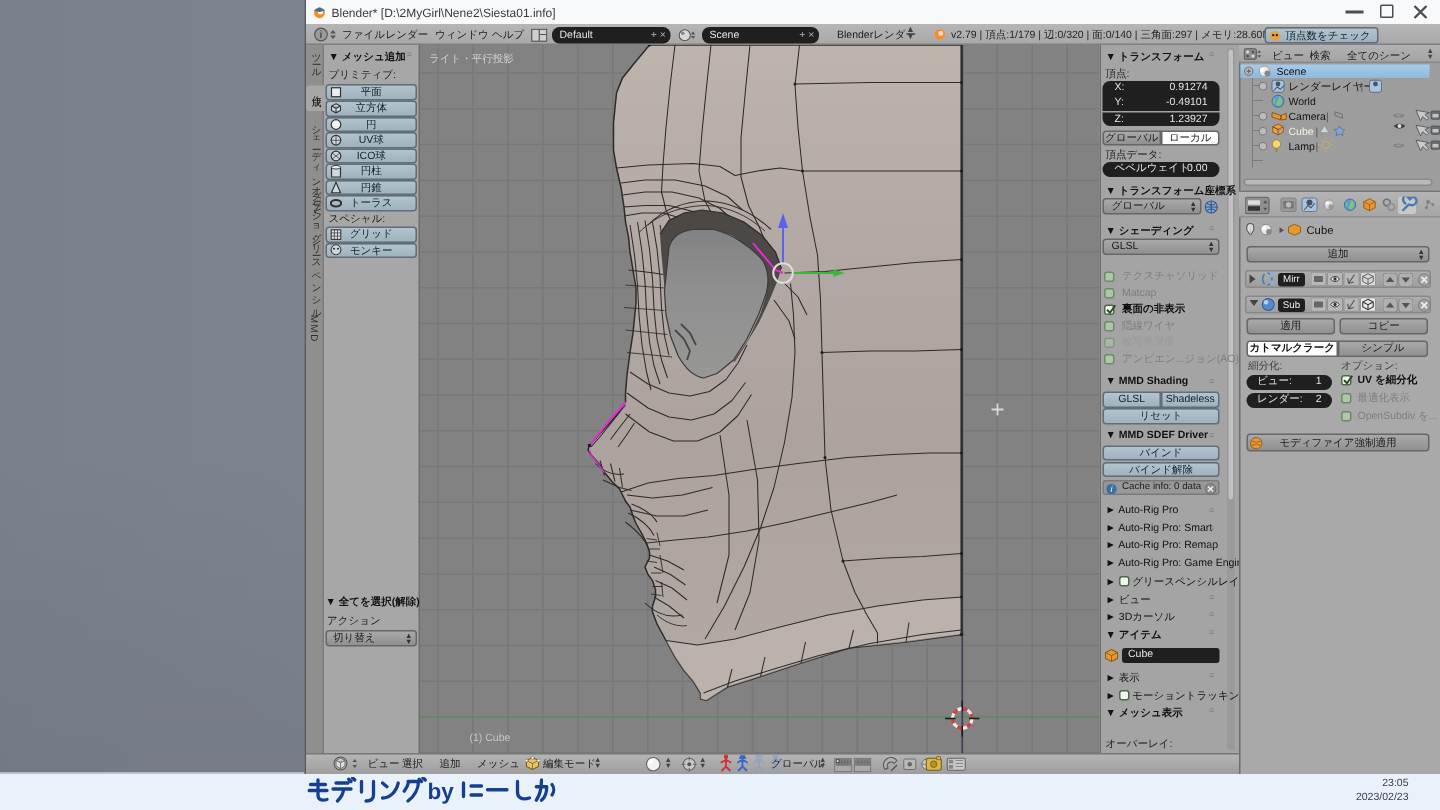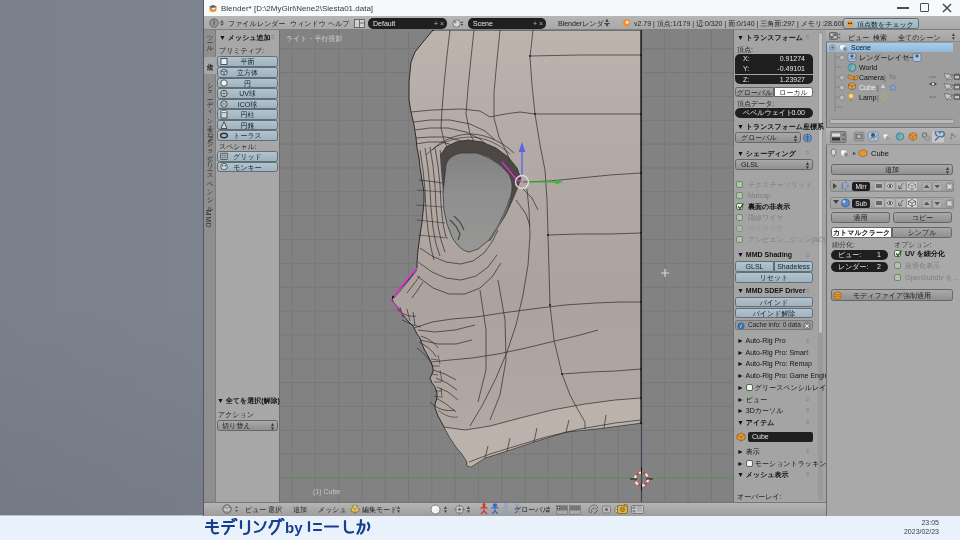--- a/index.html
+++ b/index.html
@@ -50,21 +50,21 @@
 <div class="a" style="right:21px;top:519px;font-size:7px;color:#3a414d;text-align:right;line-height:8.5px;">23:05<br>2023/02/23</div>
 
 <div class="a" style="left:203px;top:0;width:757px;height:516px;background:#a2a2a2;border-left:1px solid #55585e;"></div>
 
 <div class="a" style="left:204px;top:0;width:756px;height:16px;background:#f7f9fb;"></div>
 <svg class="a" style="left:208px;top:3px;" width="10" height="10" viewBox="0 0 10 10">
     <circle cx="5" cy="5.5" r="3.6" fill="#f78b24"></circle>
     <circle cx="5.6" cy="4.9" r="1.7" fill="#fff"></circle>
     <path d="M1 4 L5 2 L9 4 L5 5 Z" fill="#3a6f9f"></path>
   </svg>
-<div class="a" style="left:221px;top:3.5px;font-size:8px;color:#3a3a3a;white-space:nowrap;">Blender* [D:\2MyGirl\Nene2\Siesta01.data]</div>
+<div class="a" style="left:221px;top:3.5px;font-size:8px;color:#3a3a3a;white-space:nowrap;">Blender* [D:\2MyGirl\Nene2\Siesta01.info]</div>
 <div class="a" style="left:897px;top:7px;width:12px;height:2px;background:#4a4f57;"></div>
 <div class="a" style="left:920px;top:3px;width:9px;height:9px;border:1.6px solid #4a4f57;border-radius:1px;"></div>
 <svg class="a" style="left:942px;top:3px;" width="10" height="10" viewBox="0 0 10 10">
     <path d="M1 1 L9 9 M9 1 L1 9" stroke="#4a4f57" stroke-width="1.6"></path>
   </svg>
 
 <div class="a" style="left:204px;top:16px;width:756px;height:14px;background:linear-gradient(#b6b6b6,#a9a9a9);border-bottom:1px solid #808080;"></div>
 <svg class="a" style="left:209px;top:18px;" width="16" height="10" viewBox="0 0 16 10">
     <circle cx="5" cy="5" r="4.2" fill="#9a9a9a" stroke="#555" stroke-width="0.8"></circle>
     <text x="5" y="7.4" font-size="7" text-anchor="middle" fill="#222" font-family="Liberation Sans">i</text>

